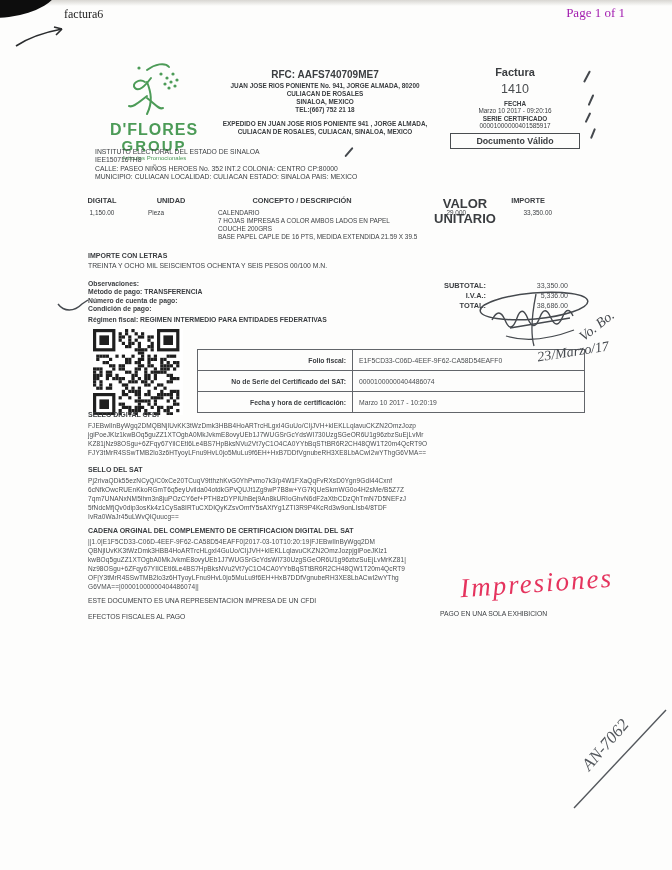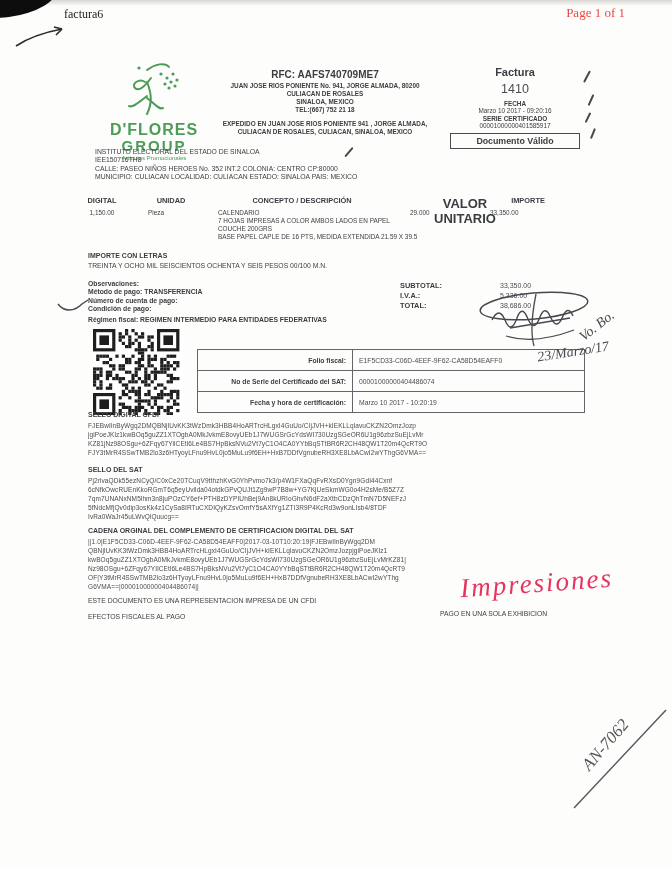--- a/index.html
+++ b/index.html
@@ -1,21 +1,21 @@
 <!DOCTYPE html>
 <html><head>
 <meta charset="utf-8">
 <style>
   html,body{margin:0;padding:0;background:#888;}
   .page{position:relative;width:672px;height:870px;background:#fdfdfc;overflow:hidden;
         font-family:"Liberation Sans",sans-serif;color:#3a3d40;}
   .abs{position:absolute;}
   .b{font-weight:bold;}
   .ctr{text-align:center;}
-  .rt{}
+  .rt{text-align:right;}
   .pre{white-space:pre-line;}
   .tiny{font-size:6.4px;line-height:8.1px;}
   .small{font-size:6.8px;line-height:8.4px;}
   .sello{font-size:6.5px;line-height:9px;color:#4a4d50;letter-spacing:.1px;width:430px;}
   .hand{font-family:"Liberation Serif",serif;font-style:italic;}
   .pen{color:#45494e;}
   .red{color:#e5345e;}
   .green{color:#4c9b57;}
   .scan-top{position:absolute;left:0;top:0;width:672px;height:6px;
     background:linear-gradient(#d8d6d2,#fdfdfc);}
@@ -33,21 +33,21 @@
 
 <div class="page">
   <div class="scan-top"></div>
   <div class="blob"></div>
 
   <div class="abs hand" style="left:64px;top:7px;font-size:12px;font-style:normal;color:#1c1c1c;">factura6</div>
   <svg class="abs" style="left:12px;top:16px;" width="55" height="34">
     <path d="M4,30 C16,22 34,16 50,13" fill="none" stroke="#2a2c2e" stroke-width="1.6"></path>
     <path d="M50,13 L42,11 M50,13 L44,19" fill="none" stroke="#2a2c2e" stroke-width="1.6"></path>
   </svg>
-  <div class="abs" style="right:47px;top:5px;font-size:13px;font-family:'Liberation Serif',serif;color:#ef4444;">Page 1 of 1</div>
+  <div class="abs" style="right:47px;top:5px;font-size:13px;font-family:'Liberation Serif',serif;color:#a21caf;">Page 1 of 1</div>
 
   <div class="abs" style="left:95px;top:58px;width:118px;">
     <svg width="118" height="64" style="display:block;margin:0 auto;">
       <g stroke="#4c9b57" fill="none" stroke-width="2" stroke-linecap="round">
         <path d="M52,12 C60,6 70,4 74,9"></path>
         <path d="M56,20 C50,28 44,34 40,30 C36,26 44,20 50,24"></path>
         <path d="M52,24 C56,34 58,44 52,56"></path>
         <path d="M52,38 C44,44 38,50 34,48"></path>
         <path d="M52,40 C60,46 64,52 68,50"></path>
       </g>

